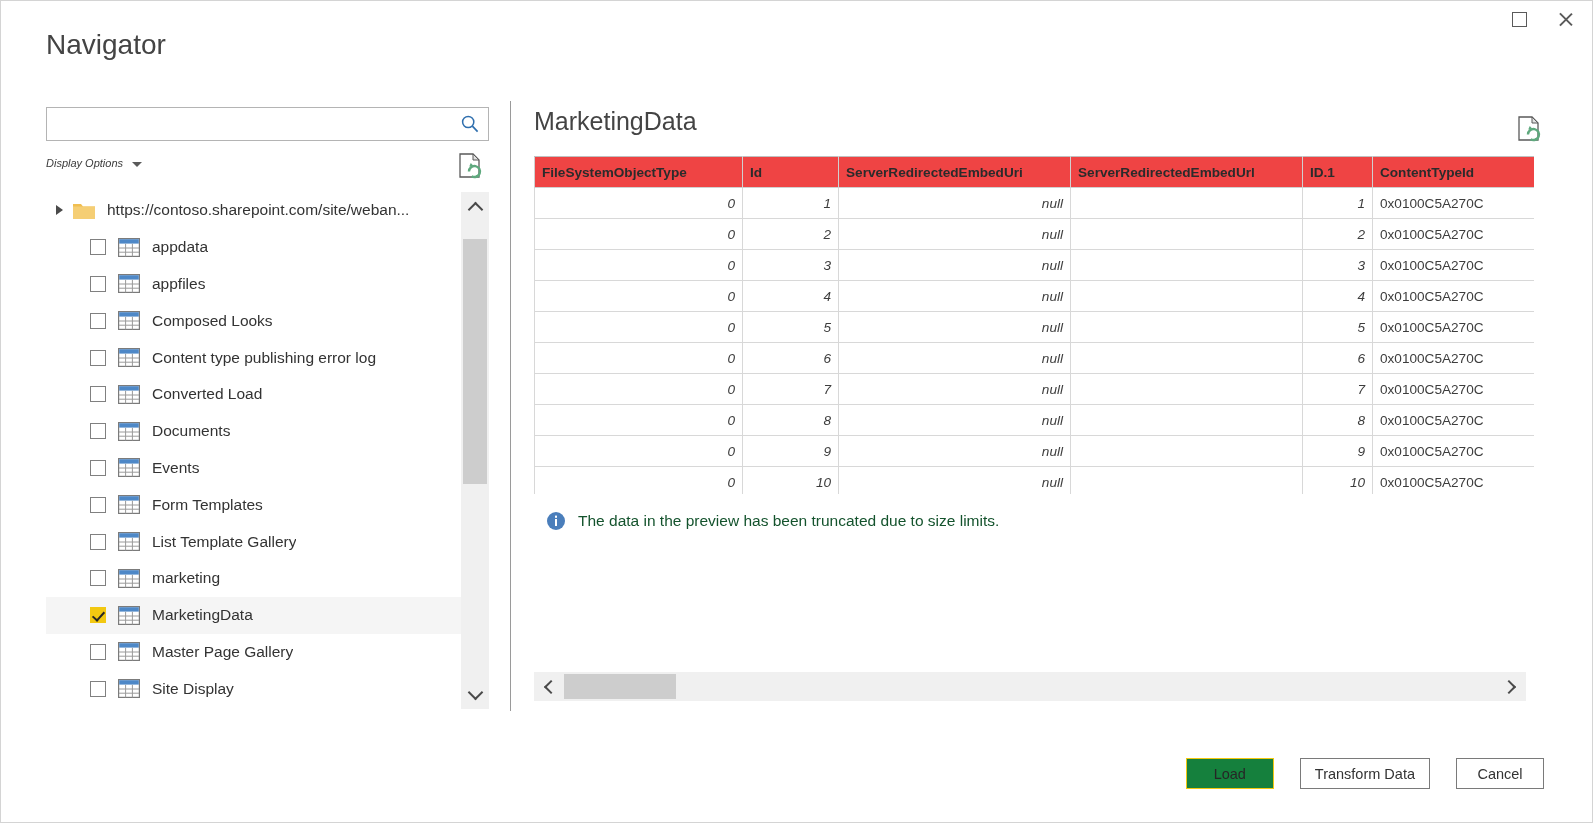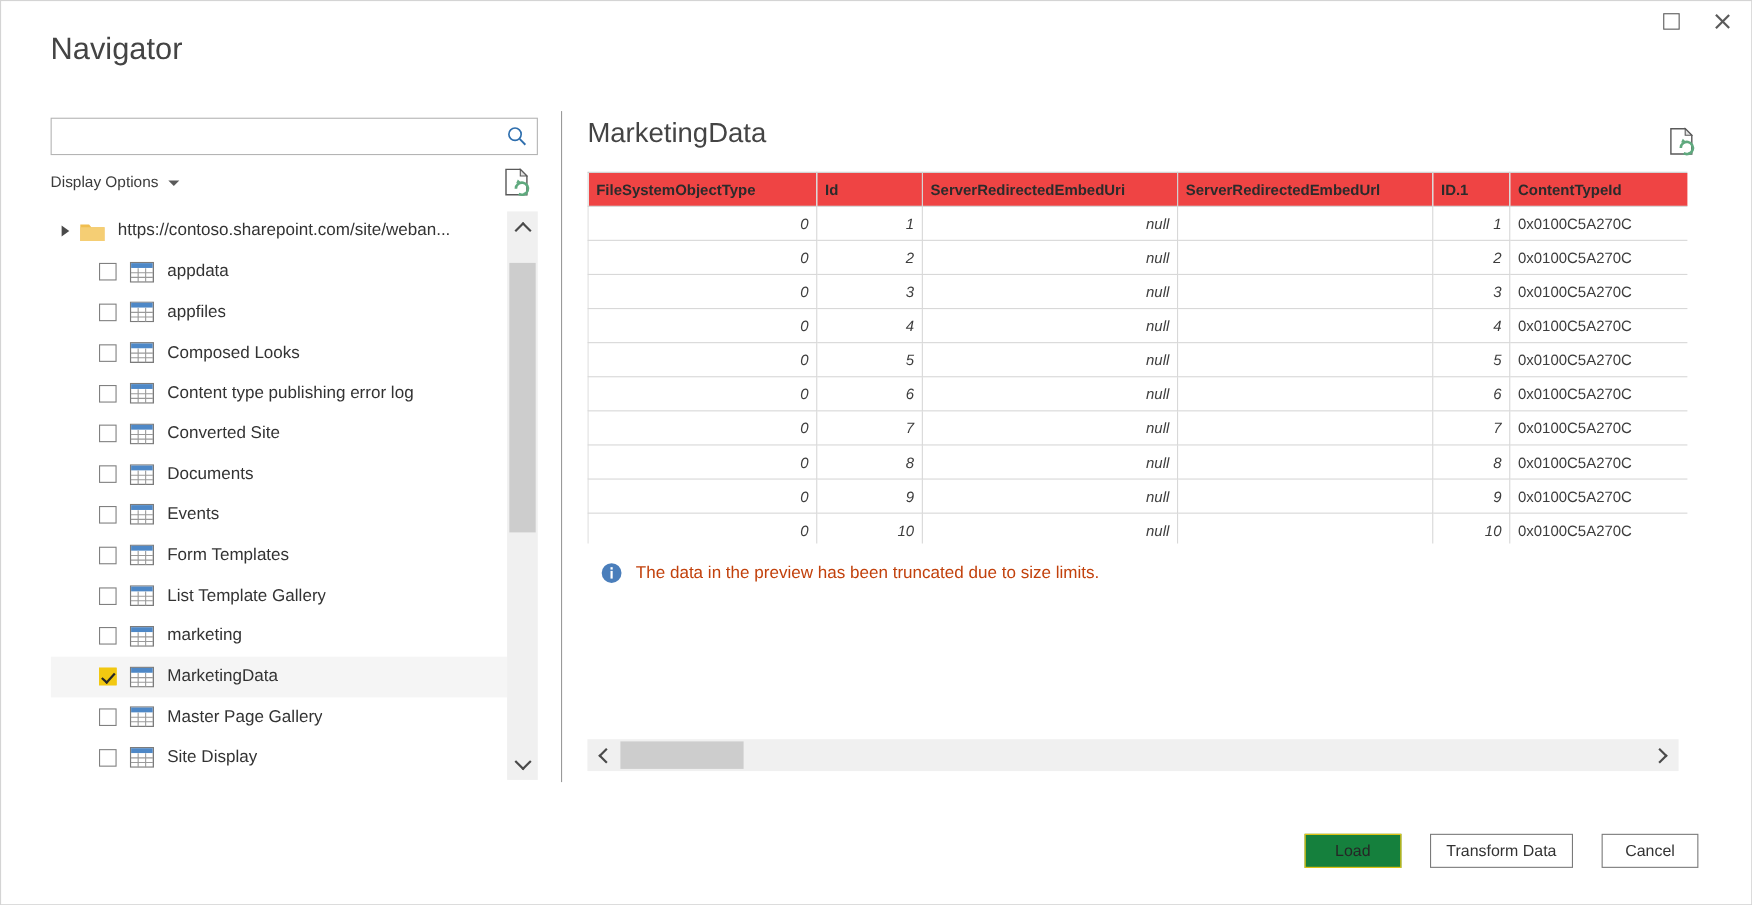--- a/index.html
+++ b/index.html
@@ -66,21 +66,21 @@
     width: 400px; height: 30px; padding: 0 8px;
   }
   .search-icon {
     position: absolute; right: 8px; top: 6px;
     width: 20px; height: 20px;
   }
 
   .display-options {
     position: absolute; left: 0; top: 50px;
     display: flex; align-items: center; gap: 9px;
-    font-size: 14px; color: #3b3b3b; font-weight: 300;
+    font-size: 11px; color: #3b3b3b; font-weight: 300; font-style: italic;
   }
   .caret-down {
     width: 0; height: 0;
     border-left: 5px solid transparent;
     border-right: 5px solid transparent;
     border-top: 5px solid #5a5a5a;
     margin-top: 3px;
   }
   .refresh-doc-icon {
     position: absolute; right: 6px; top: 45px;
@@ -220,21 +220,21 @@
     overflow: hidden;
   }
   td.num { text-align: right; font-style: italic; }
   td.nul { text-align: right; font-style: italic; }
   td.txt { text-align: left; }
 
   
   .info-note {
     position: absolute; left: 12px; top: 404px;
     display: flex; align-items: center; gap: 12px;
-    font-size: 15.5px; font-weight: 300; color: #c2410c;
+    font-size: 15.5px; font-weight: 300; color: #14532d;
   }
   .info-icon { width: 20px; height: 20px; flex: 0 0 auto; }
 
   
   .hscroll {
     position: absolute; left: 0; top: 565px;
     width: 992px; height: 29px;
     background: #f0f0f0;
     display: flex; align-items: center;
   }
@@ -379,21 +379,21 @@
             <div class="tree-row">
               <span class="cb"></span>
               <svg class="tbl-icon" viewBox="0 0 22 19">
                 <rect x="0.6" y="0.6" width="20.8" height="17.8" fill="#ffffff" stroke="#7b7b7b" stroke-width="1.2"></rect>
                 <rect x="1.2" y="1.2" width="19.6" height="4.4" fill="#4E88C7"></rect>
                 <line x1="1" y1="10" x2="21" y2="10" stroke="#9a9a9a" stroke-width="1"></line>
                 <line x1="1" y1="14.2" x2="21" y2="14.2" stroke="#9a9a9a" stroke-width="1"></line>
                 <line x1="7.6" y1="5.8" x2="7.6" y2="18.4" stroke="#9a9a9a" stroke-width="1"></line>
                 <line x1="14.4" y1="5.8" x2="14.4" y2="18.4" stroke="#9a9a9a" stroke-width="1"></line>
               </svg>
-              <span class="tree-label">Converted Site</span>
+              <span class="tree-label">Converted Load</span>
             </div>
             <div class="tree-row">
               <span class="cb"></span>
               <svg class="tbl-icon" viewBox="0 0 22 19">
                 <rect x="0.6" y="0.6" width="20.8" height="17.8" fill="#ffffff" stroke="#7b7b7b" stroke-width="1.2"></rect>
                 <rect x="1.2" y="1.2" width="19.6" height="4.4" fill="#4E88C7"></rect>
                 <line x1="1" y1="10" x2="21" y2="10" stroke="#9a9a9a" stroke-width="1"></line>
                 <line x1="1" y1="14.2" x2="21" y2="14.2" stroke="#9a9a9a" stroke-width="1"></line>
                 <line x1="7.6" y1="5.8" x2="7.6" y2="18.4" stroke="#9a9a9a" stroke-width="1"></line>
                 <line x1="14.4" y1="5.8" x2="14.4" y2="18.4" stroke="#9a9a9a" stroke-width="1"></line>

